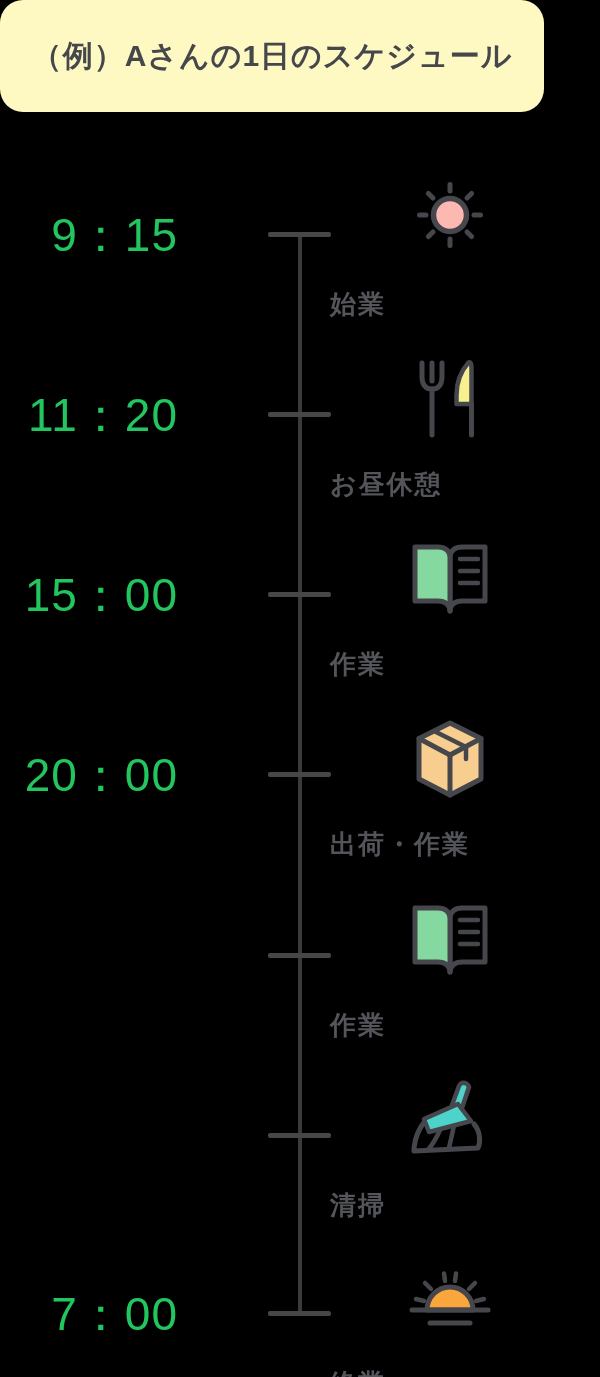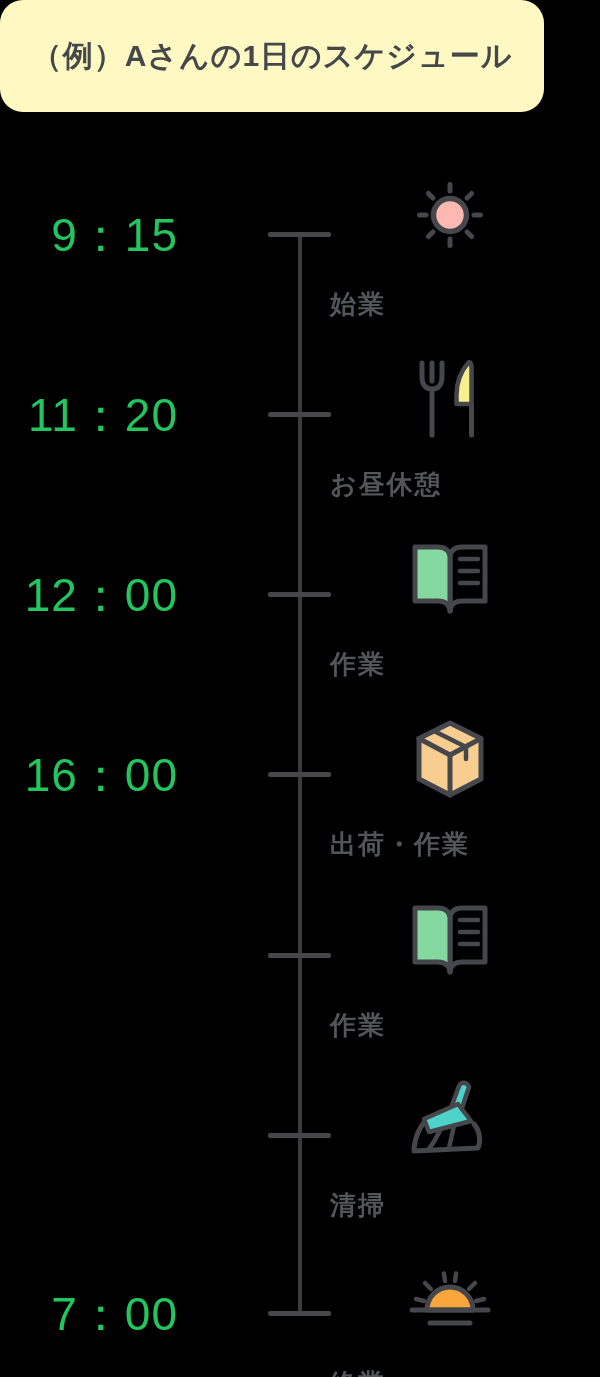--- a/index.html
+++ b/index.html
@@ -72,38 +72,38 @@
           <path d="M66.5,45 V76"></path>
         </g>
         <path class="f-yellow" d="M63.5,3.5 C56,12 51.5,24 51.5,36 V45 H66.5 V9 C66.5,5 65.5,2.5 63.5,3.5 Z"></path>
       </svg>
     </div>
     <div class="label">お昼休憩</div>
   </div>
 
   <div class="row" style="--y:595px">
     <div class="tick"></div>
-    <div class="time">12：00</div>
+    <div class="time">15：00</div>
     <div class="iconbox">
       <svg viewBox="0 0 90 80">
         <path class="ol" d="M80,8 H57 C50,8 45,12 45,18 V72 C45,66 50,62 57,62 H80 Z"></path>
         <path class="f-green" d="M10,8 H33 C40,8 45,12 45,18 V72 C45,66 40,62 33,62 H10 Z"></path>
         <g class="ol45">
           <path d="M55,20 H73"></path>
             <path d="M55,32 H73"></path>
             <path d="M55,44 H73"></path>
         </g>
       </svg>
     </div>
     <div class="label">作業</div>
   </div>
 
   <div class="row" style="--y:775px">
     <div class="tick"></div>
-    <div class="time">16：00</div>
+    <div class="time">20：00</div>
     <div class="iconbox">
       <svg viewBox="0 0 90 80">
         <path class="f-tan" d="M45,4 L76,19.5 V60 L45,76 L14,60 V19.5 Z"></path>
         <g class="ol">
           <path d="M14,19.5 L45,36 L76,19.5"></path>
           <path d="M45,36 V76"></path>
         </g>
         <g class="ol45">
           <path d="M29,12 L61,28"></path>
           <path d="M61,28 V40"></path>

